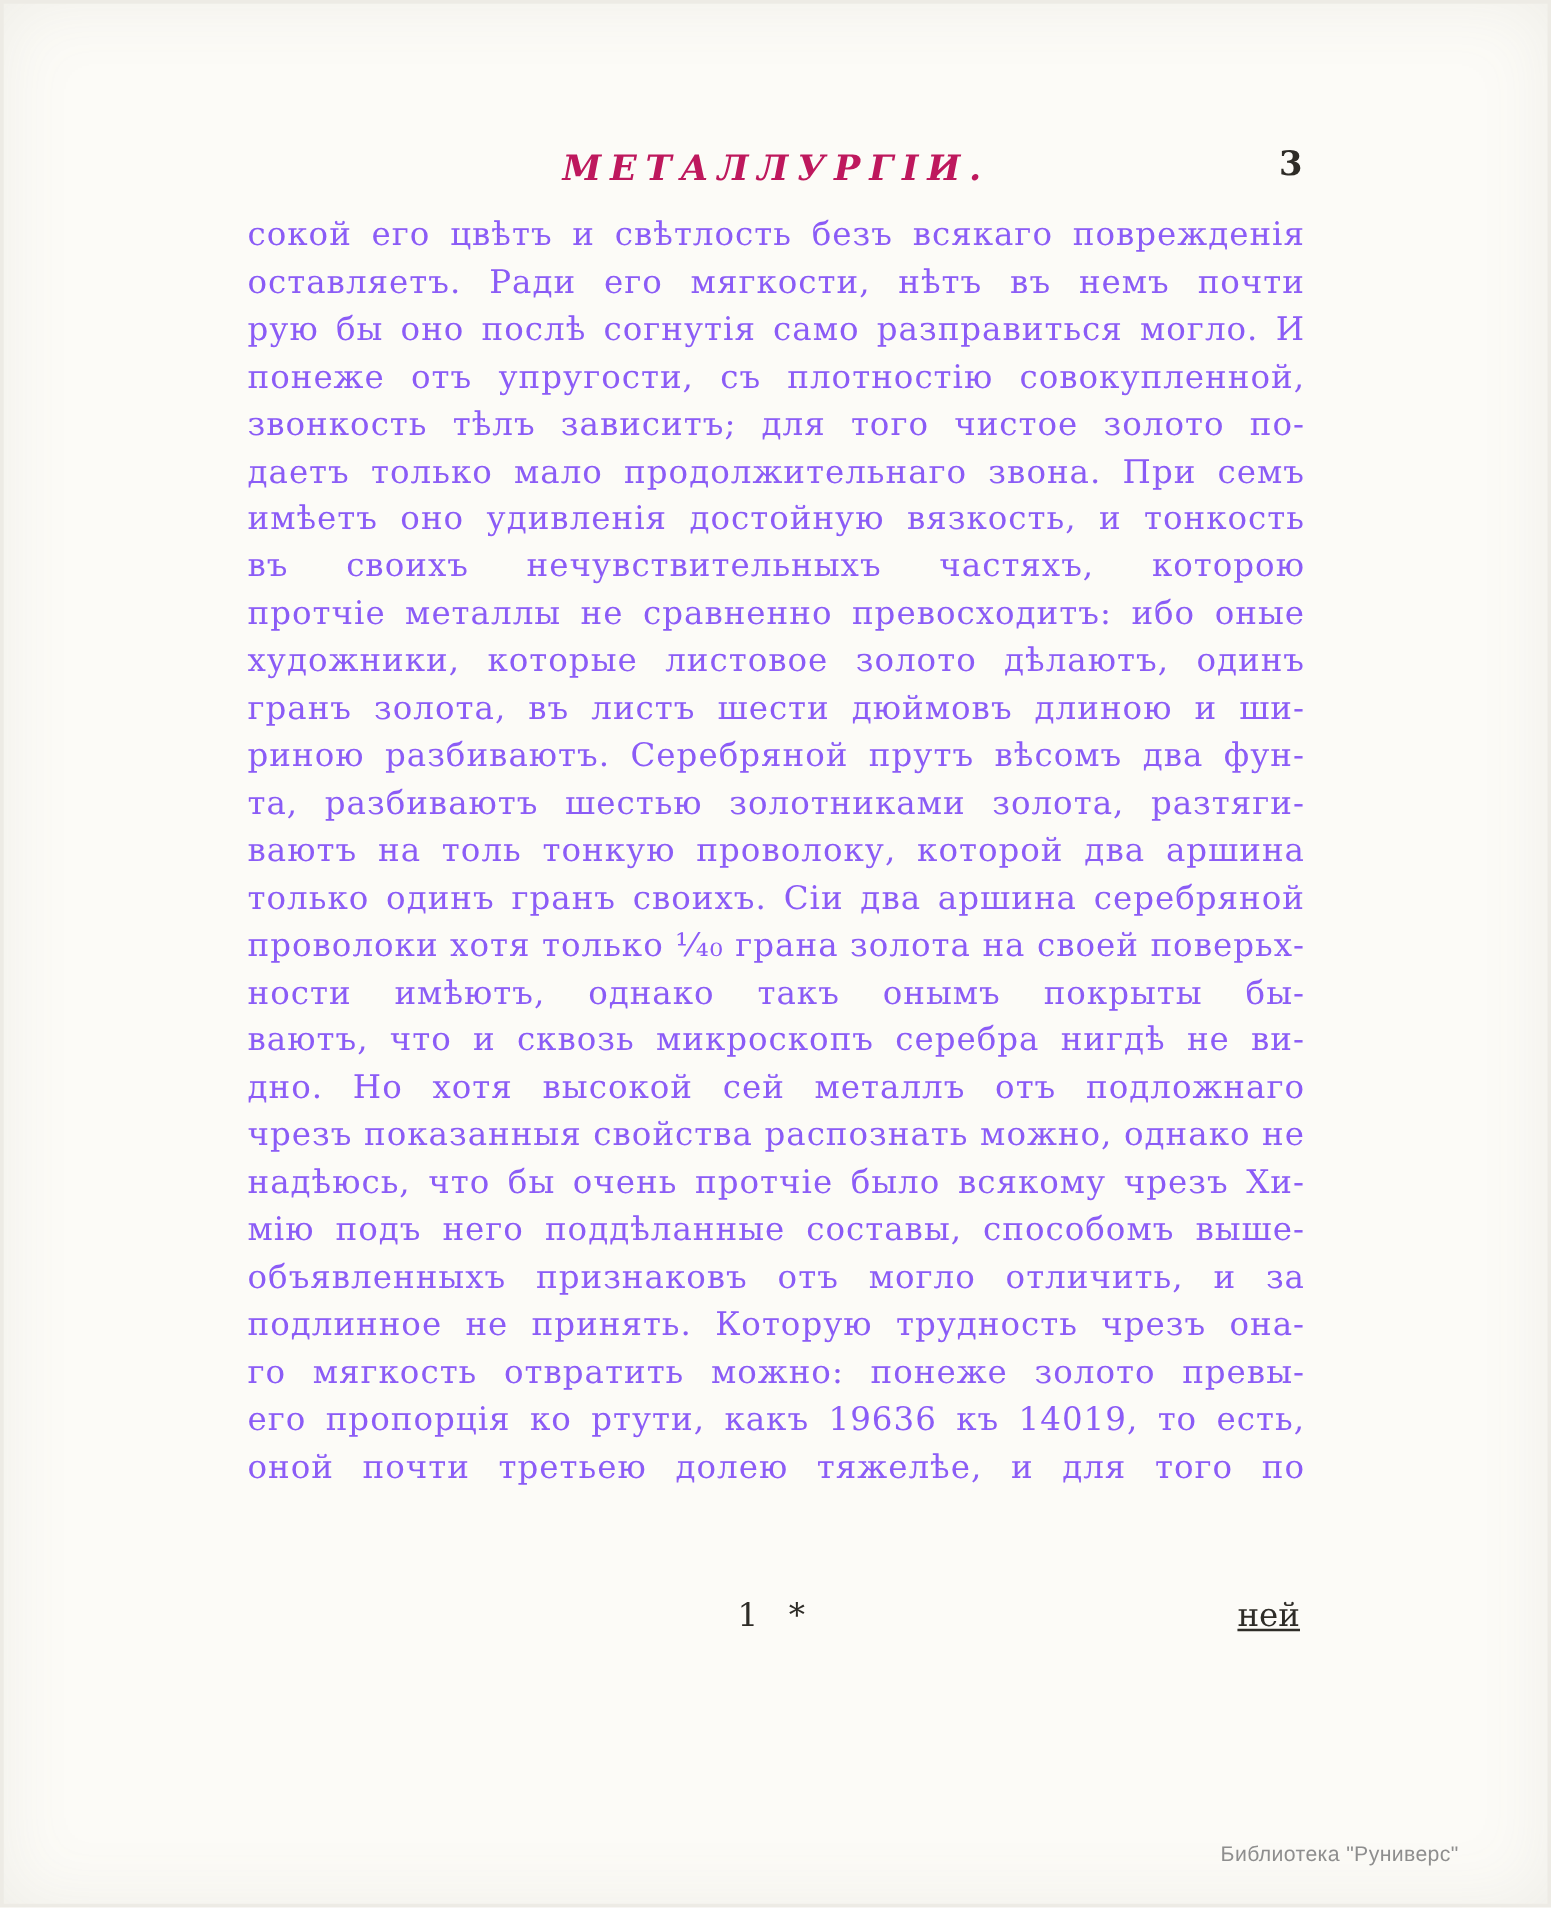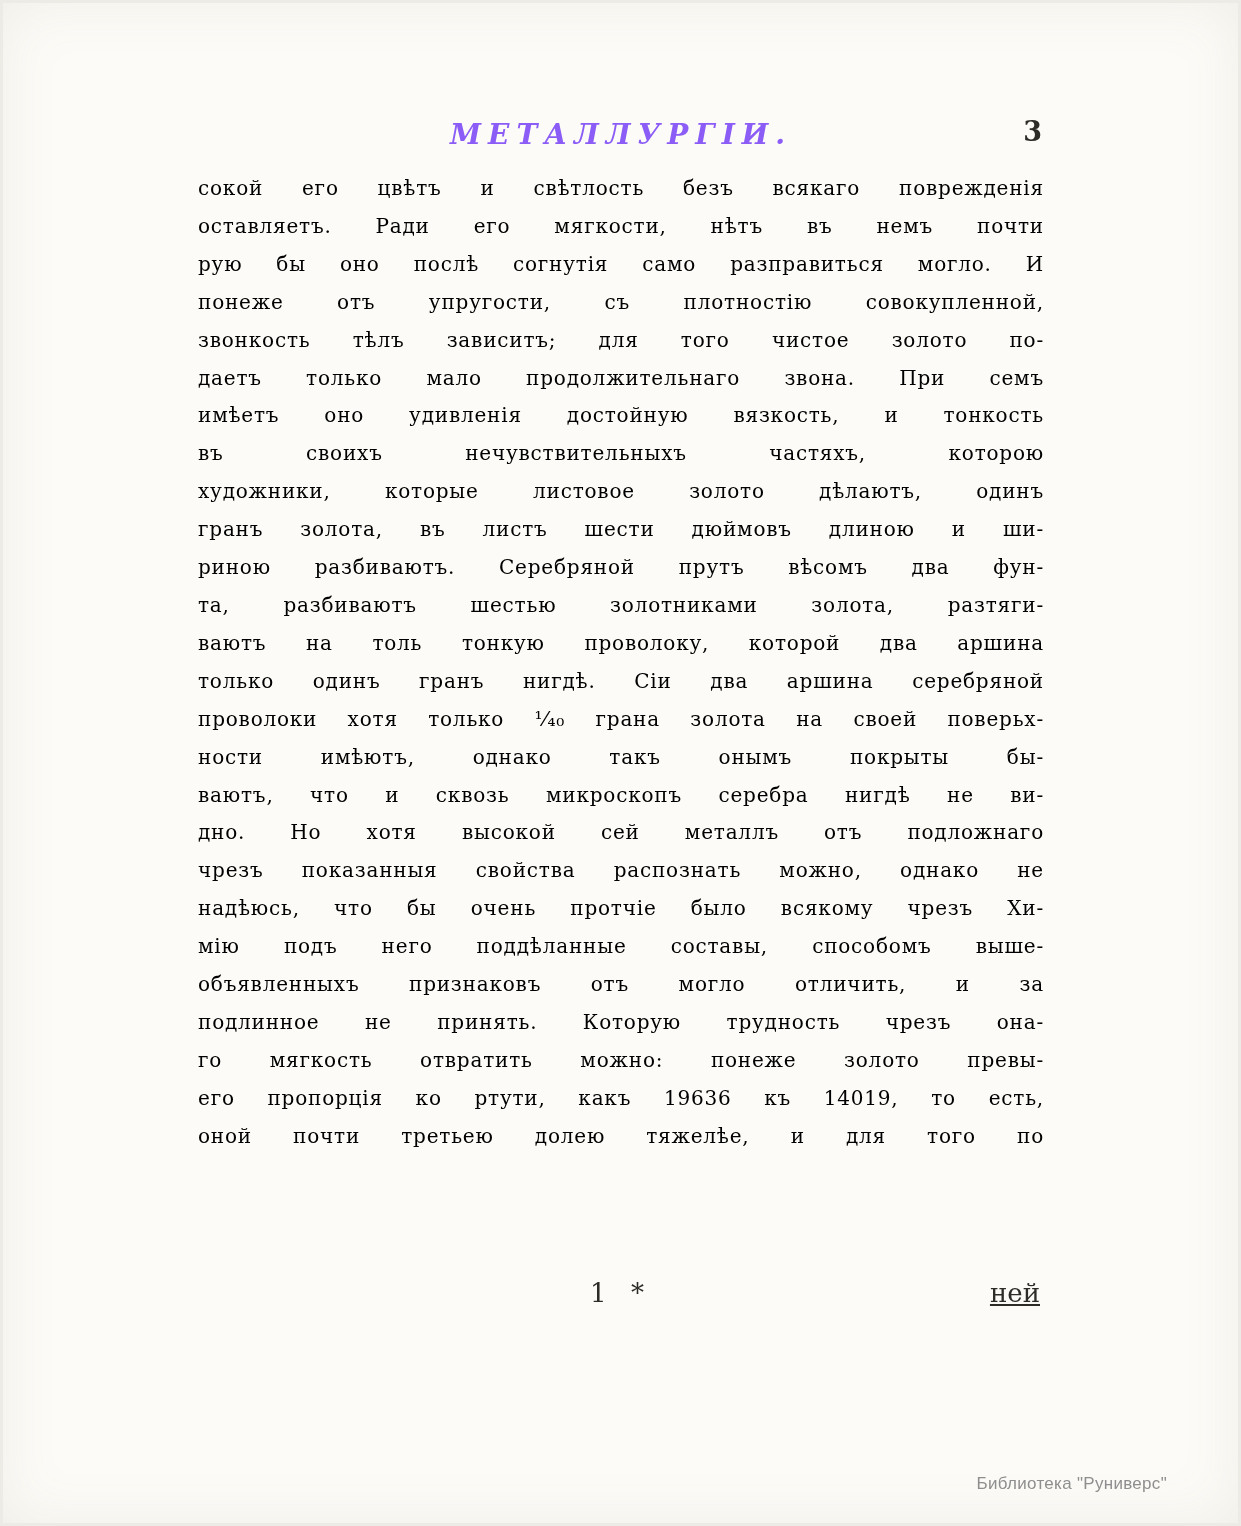--- a/index.html
+++ b/index.html
@@ -27,42 +27,42 @@
   .title {
     position: absolute;
     left: 0;
     right: 0;
     top: 2px;
     text-align: center;
     font-style: italic;
     font-weight: bold;
     font-size: 28px;
     letter-spacing: 7px;
-    color: #8b5cf6;
+    color: #be185d;
   }
   .page-number {
     position: absolute;
     right: 2px;
     top: 0;
     font-size: 27px;
     font-weight: bold;
   }
   .body-text {
     position: absolute;
     left: 198px;
     top: 170px;
     width: 846px;
   }
   .line {
     text-align: justify;
     text-align-last: justify;
-    font-size: 20px;
+    font-size: 26px;
     line-height: 37.9px;
     letter-spacing: 0.8px;
-    color: #000000;
+    color: #8b5cf6;
   }
   .footer {
     position: absolute;
     left: 198px;
     top: 1278px;
     width: 846px;
     height: 36px;
     font-size: 26px;
   }
   .sig {
@@ -98,26 +98,27 @@
 
   <div class="body-text">
       <div class="line">сокой его цвѣтъ и свѣтлость безъ всякаго поврежденія</div>
       <div class="line">оставляетъ. Ради его мягкости, нѣтъ въ немъ почти</div>
       <div class="line">рую бы оно послѣ согнутія само разправиться могло. И</div>
       <div class="line">понеже отъ упругости, съ плотностію совокупленной,</div>
       <div class="line">звонкость тѣлъ зависитъ; для того чистое золото по-</div>
       <div class="line">даетъ только мало продолжительнаго звона. При семъ</div>
       <div class="line">имѣетъ оно удивленія достойную вязкость, и тонкость</div>
       <div class="line">въ своихъ нечувствительныхъ частяхъ, которою</div>
+      <div class="line">протчіе металлы не сравненно превосходитъ: ибо оные</div>
       <div class="line">художники, которые листовое золото дѣлаютъ, одинъ</div>
       <div class="line">гранъ золота, въ листъ шести дюймовъ длиною и ши-</div>
       <div class="line">риною разбиваютъ. Серебряной прутъ вѣсомъ два фун-</div>
       <div class="line">та, разбиваютъ шестью золотниками золота, разтяги-</div>
       <div class="line">ваютъ на толь тонкую проволоку, которой два аршина</div>
-      <div class="line">только одинъ гранъ нигдѣ. Сіи два аршина серебряной</div>
+      <div class="line">только одинъ гранъ своихъ. Сіи два аршина серебряной</div>
       <div class="line">проволоки хотя только ¹⁄₄₀ грана золота на своей поверьх-</div>
       <div class="line">ности имѣютъ, однако такъ онымъ покрыты бы-</div>
       <div class="line">ваютъ, что и сквозь микроскопъ серебра нигдѣ не ви-</div>
       <div class="line">дно. Но хотя высокой сей металлъ отъ подложнаго</div>
       <div class="line">чрезъ показанныя свойства распознать можно, однако не</div>
       <div class="line">надѣюсь, что бы очень протчіе было всякому чрезъ Хи-</div>
       <div class="line">мію подъ него поддѣланные составы, способомъ выше-</div>
       <div class="line">объявленныхъ признаковъ отъ могло отличить, и за</div>
       <div class="line">подлинное не принять. Которую трудность чрезъ она-</div>
       <div class="line">го мягкость отвратить можно: понеже золото превы-</div>

